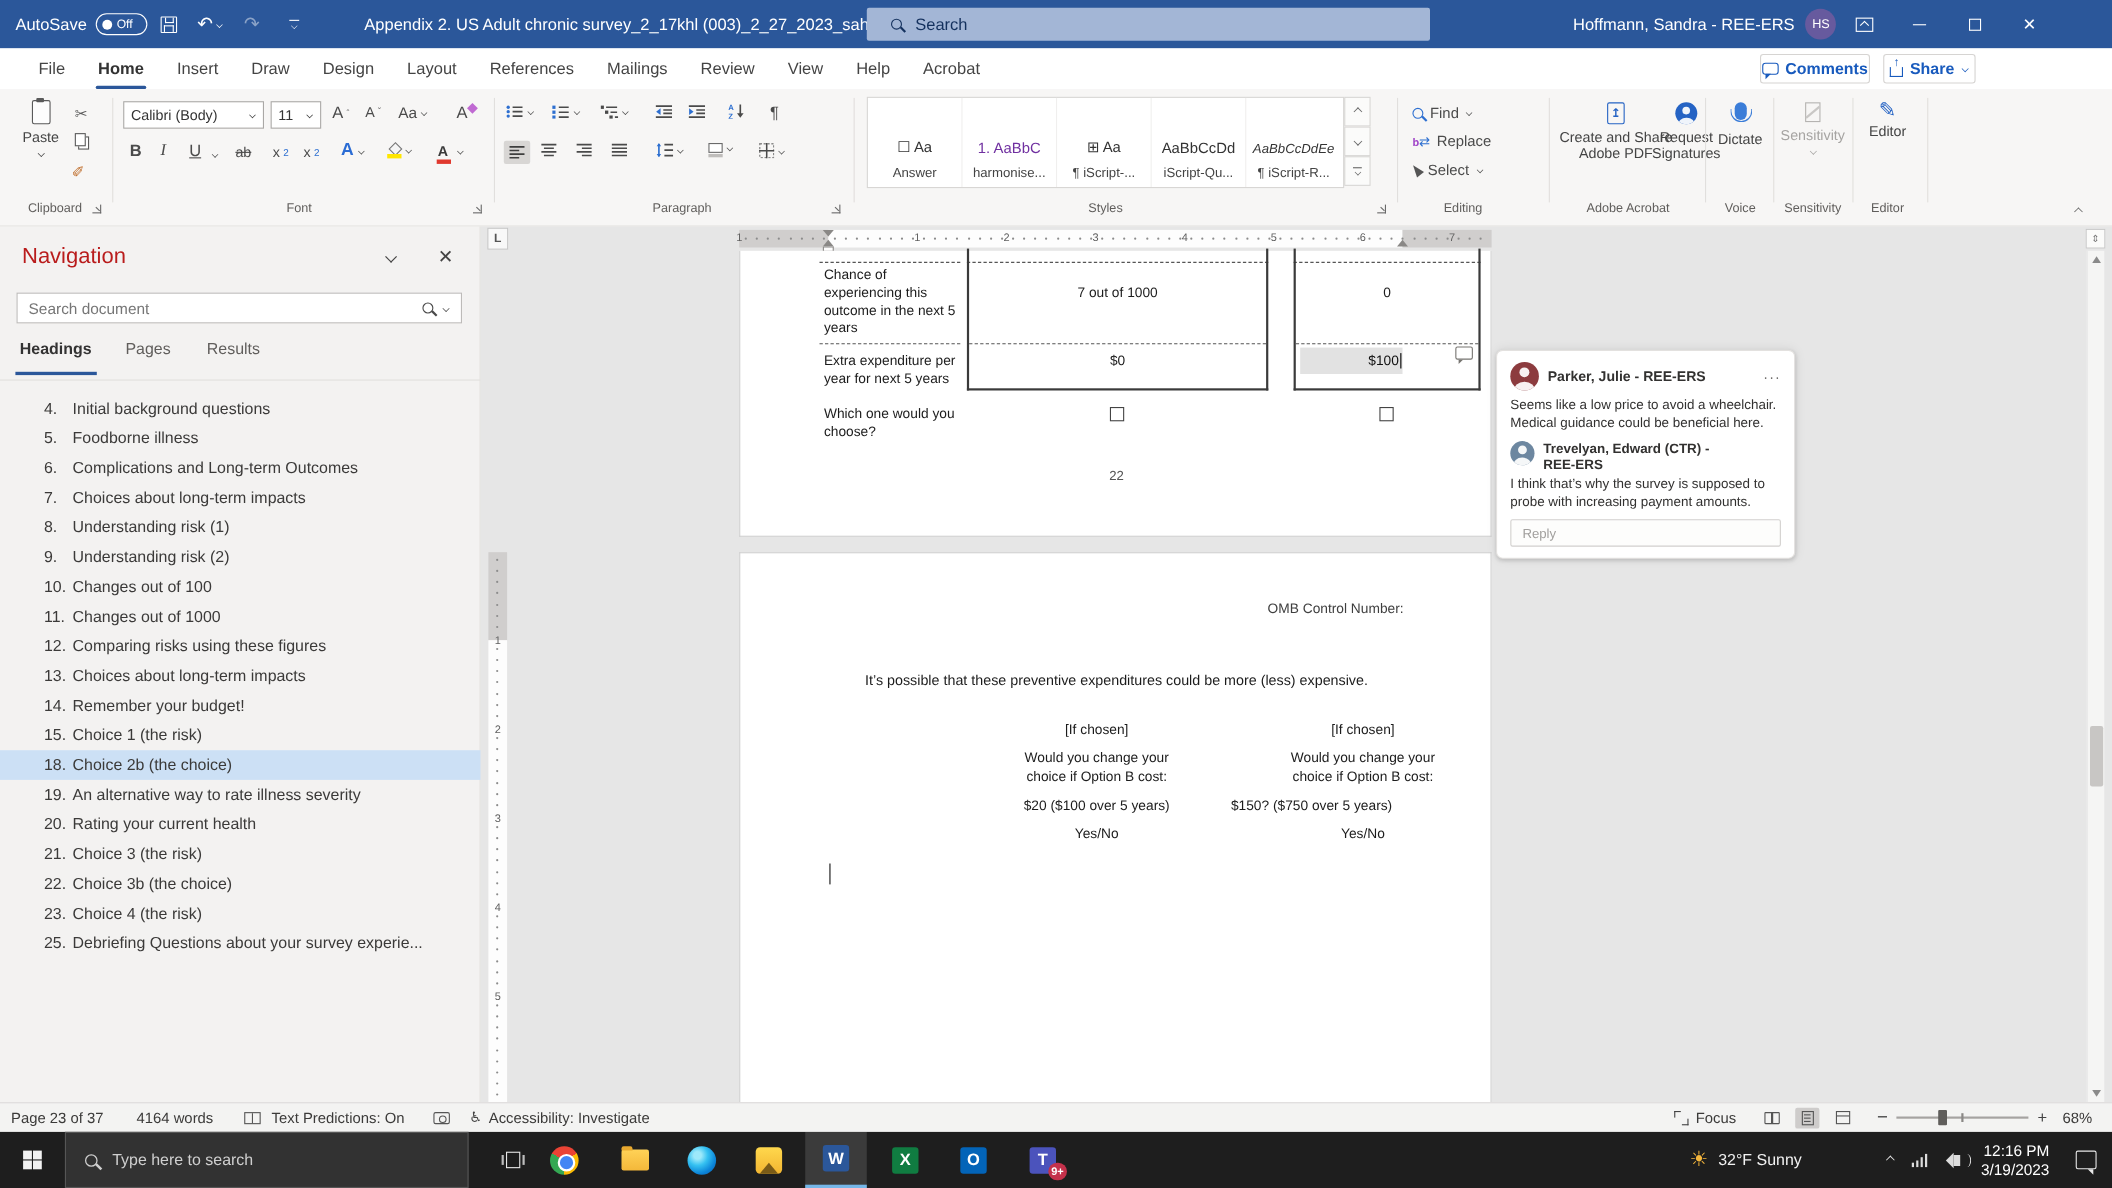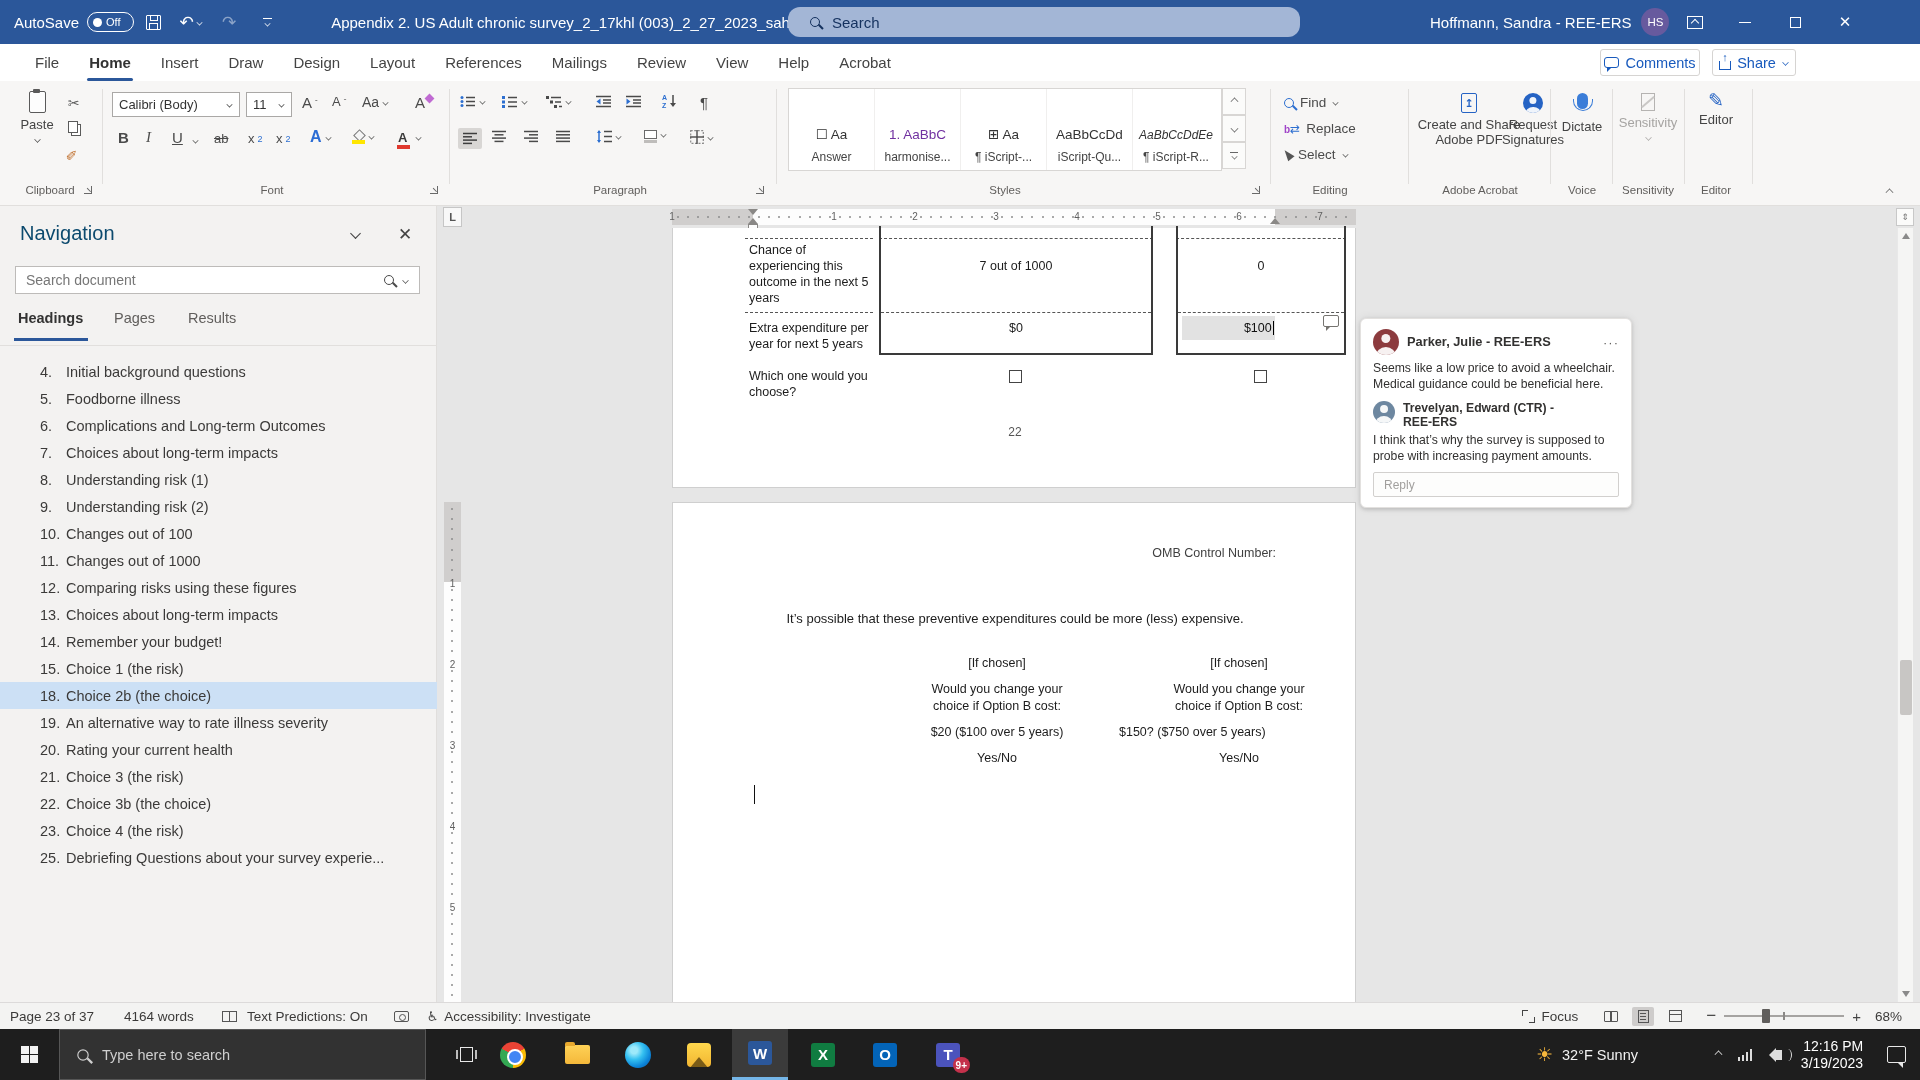--- a/index.html
+++ b/index.html
@@ -20,33 +20,33 @@
   
   #titlebar{position:absolute;left:0;top:0;width:1920px;height:44px;background:#2b579a;color:#fff;font-size:15px}
   #titlebar .qa{position:absolute;top:0;height:44px;display:flex;align-items:center}
   .pill{width:47px;height:20px;border:1.5px solid #fff;border-radius:10px;display:flex;align-items:center;margin-left:8px;padding:0 5px;gap:4px}
   .pill .knob{width:9px;height:9px;border-radius:50%;background:#fff}
   .pill span{font-size:11px}
   .floppy{display:inline-block;width:15px;height:15px;border:1.6px solid #fff;border-radius:1px;position:relative}
   .floppy::before{content:"";position:absolute;left:3px;top:0;width:6px;height:4px;border:1.3px solid #fff;border-top:none}
   .floppy::after{content:"";position:absolute;left:2.5px;bottom:0;width:6.5px;height:5px;border:1.3px solid #fff;border-bottom:none}
   .tbbtn{width:38px;height:44px;display:flex;align-items:center;justify-content:center;font-size:17px}
-  #t-search{position:absolute;left:788px;top:7px;width:512px;height:30px;background:#a3b6d6;border-radius:12px;display:flex;align-items:center;gap:12px;padding-left:22px;color:#14315e;font-size:15px}
+  #t-search{position:absolute;left:788px;top:7px;width:512px;height:30px;background:#a3b6d6;border-radius:2px;display:flex;align-items:center;gap:12px;padding-left:22px;color:#14315e;font-size:15px}
   .winbtn{position:absolute;top:0;width:46px;height:44px;display:flex;align-items:center;justify-content:center;color:#fff}
   .maxbox{width:11px;height:11px;border:1.4px solid #fff}
   .ropts{width:16px;height:13px;border:1.4px solid #fff;position:relative}
   .ropts::after{content:"";position:absolute;left:4px;top:3.5px;width:5px;height:5px;border-left:1.4px solid #fff;border-top:1.4px solid #fff;transform:rotate(45deg)}
 
   
   #tabrow{position:absolute;left:0;top:44px;width:1920px;height:37px;background:#fff;font-size:15px;color:#444}
   #tabrow .tabs{position:absolute;left:20px;top:0;height:37px;display:flex;align-items:center}
   .rtab{padding:0 15px;height:37px;display:flex;align-items:center;position:relative}
   .rtab.active{font-weight:700;color:#333}
   .rtab.active::after{content:"";position:absolute;left:13px;right:13px;bottom:0;height:3px;background:#2b579a;border-radius:2px}
-  .pillbtn{position:absolute;top:5px;height:27px;border:1px solid #d6d4d2;border-radius:3px;background:#fff;display:flex;align-items:center;justify-content:center;gap:6px;color:#185abd;font-size:14.5px;font-weight:400}
+  .pillbtn{position:absolute;top:5px;height:27px;border:1px solid #d6d4d2;border-radius:3px;background:#fff;display:flex;align-items:center;justify-content:center;gap:6px;color:#185abd;font-size:14.5px;font-weight:700}
   .bub{display:inline-block;width:15px;height:11px;border:1.6px solid #185abd;border-radius:3px;position:relative}
   .bub::after{content:"";position:absolute;left:2px;bottom:-5px;border-top:5px solid #185abd;border-right:5px solid transparent}
   .shr{display:inline-block;width:12px;height:9px;border:1.6px solid #185abd;border-top:none;position:relative;margin-top:5px}
   .shr::after{content:"↑";position:absolute;left:2px;top:-10px;font-size:11px;color:#185abd;font-weight:700}
 
   
   #ribbon{position:absolute;left:0;top:81px;width:1920px;height:125px;background:#f7f6f5;border-bottom:1px solid #e1dfdd;font-size:13.5px;color:#444}
   .vdiv{position:absolute;top:8px;height:95px;width:1px;background:#e1dfdd}
   .glabel{position:absolute;top:103px;font-size:11.5px;color:#605e5c;transform:translateX(-50%);white-space:nowrap}
   .combo{position:absolute;height:25px;background:#fff;border:1px solid #aaa8a6;display:flex;align-items:center;justify-content:space-between;padding:0 6px;font-size:13px;color:#333}
@@ -69,21 +69,21 @@
   .galarr{position:absolute;left:1222px;width:24px;height:27px;border:1px solid #d8d6d4;background:#fbfbfa;display:flex;align-items:center;justify-content:center;color:#666}
   .mic{width:11px;height:16px;border-radius:6px;background:#3b7dd8;position:relative;margin-bottom:6px}
   .mic::after{content:"";position:absolute;left:-4px;top:6px;width:18px;height:11px;border:1.6px solid #3b7dd8;border-top:none;border-radius:0 0 10px 10px}
   .pdfic{width:16px;height:20px;border:1.6px solid #2563c4;border-radius:2px;position:relative;color:#2563c4;font-size:11px;font-weight:700;display:flex;align-items:center;justify-content:center}
   .sens{width:14px;height:18px;border:1.6px solid #b5b3b1;position:relative}
   .sens::after{content:"";position:absolute;left:-2px;top:7px;width:16px;height:2px;background:#c9c7c5;transform:rotate(-40deg)}
   .ptr{width:0;height:0;border-left:4.5px solid transparent;border-right:4.5px solid transparent;border-bottom:11px solid #555;transform:rotate(-38deg)}
 
   
   #navpane{position:absolute;left:0;top:206px;width:437px;height:796px;background:#f3f2f1;border-right:1px solid #e0dedc}
-  #nav-title{position:absolute;left:20px;top:16px;font-size:20px;color:#0c4a6e}
+  #nav-title{position:absolute;left:20px;top:16px;font-size:20px;color:#b91c1c}
   #nav-search{position:absolute;left:15px;top:60px;width:405px;height:28px;background:#fff;border:1px solid #bdbbb9;display:flex;align-items:center;padding:0 10px;color:#767676;font-size:14px}
   .navtab{position:absolute;top:104px;font-size:14.5px;color:#605e5c}
   .navtab.active{font-weight:700;color:#333}
   #nav-underline{position:absolute;left:14px;top:132px;width:74px;height:3px;background:#2b579a}
   #nav-hair{position:absolute;left:0;top:139px;width:437px;height:1px;background:#e1dfdd}
   #nav-list{position:absolute;left:0;top:152px;width:437px}
   .nav-item{height:27px;display:flex;align-items:center;font-size:14.5px;color:#3b3a39;padding-left:40px;cursor:default}
   .nav-item.sel{background:#cce0f5}
   .ni-num{display:inline-block;min-width:26px}
 

